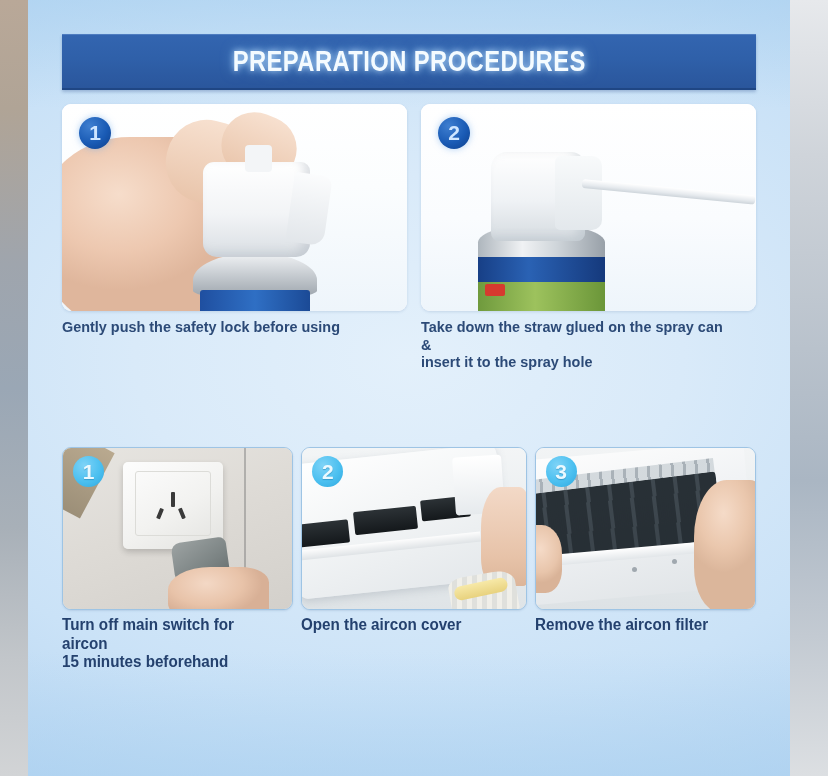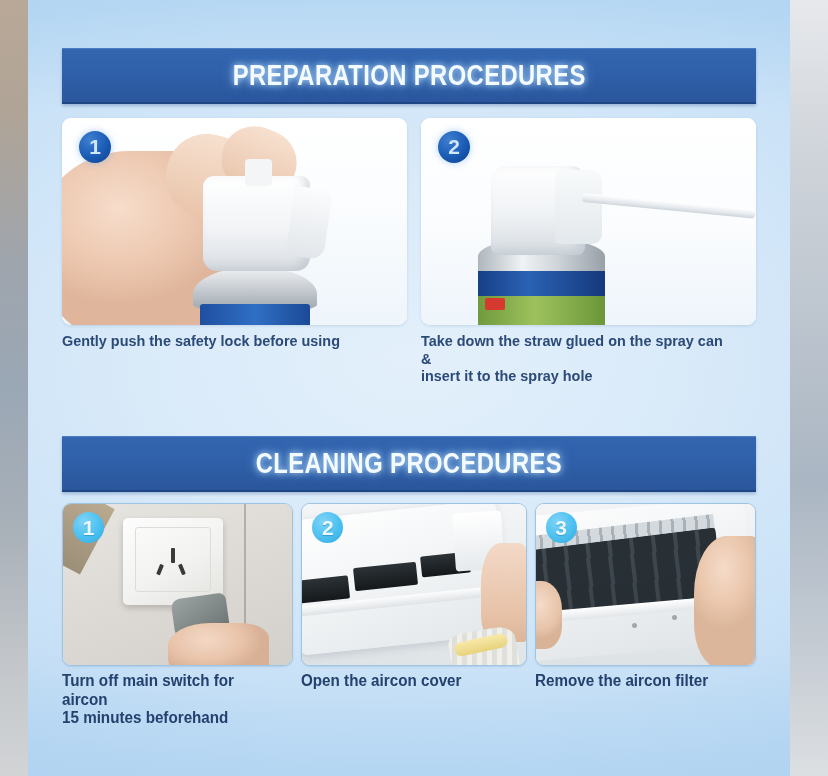--- a/index.html
+++ b/index.html
@@ -382,21 +382,21 @@
     position: absolute; width: 5px; height: 5px;
     border-radius: 50%; background: rgba(130,140,148,.7);
   }
 </style>
 </head>
 <body>
 
 <div class="frame">
   <div class="poster">
 
-    <div class="section" style="top:48px;">
+    <div class="section" style="top:34px;">
 
       <div class="banner">
         <div class="banner-text">PREPARATION PROCEDURES</div>
       </div>
 
       <div class="row" style="margin-top:14px; gap:14px;">
 
         <div class="card-top" style="width:345px;">
           <div class="photo-top" style="height:207px;">
             <div class="scene s1">
@@ -429,23 +429,20 @@
           </div>
           <div class="caption">Take down the straw glued on the spray can &amp;
 insert it to the spray hole</div>
         </div>
 
       </div>
     </div>
 
     <div class="section" style="top:436px;">
 
-      <div class="banner">
-        <div class="banner-text">CLEANING PROCEDURES</div>
-      </div>
 
       <div class="row" style="margin-top:11px; gap:8px;">
 
         <div class="card-bot" style="width:234px;">
           <div class="photo-bot" style="height:163px;">
             <div class="scene s3">
               <div class="stripe"></div>
               <div class="seam"></div>
               <div class="socket">
                 <div class="socket-inner"></div>

